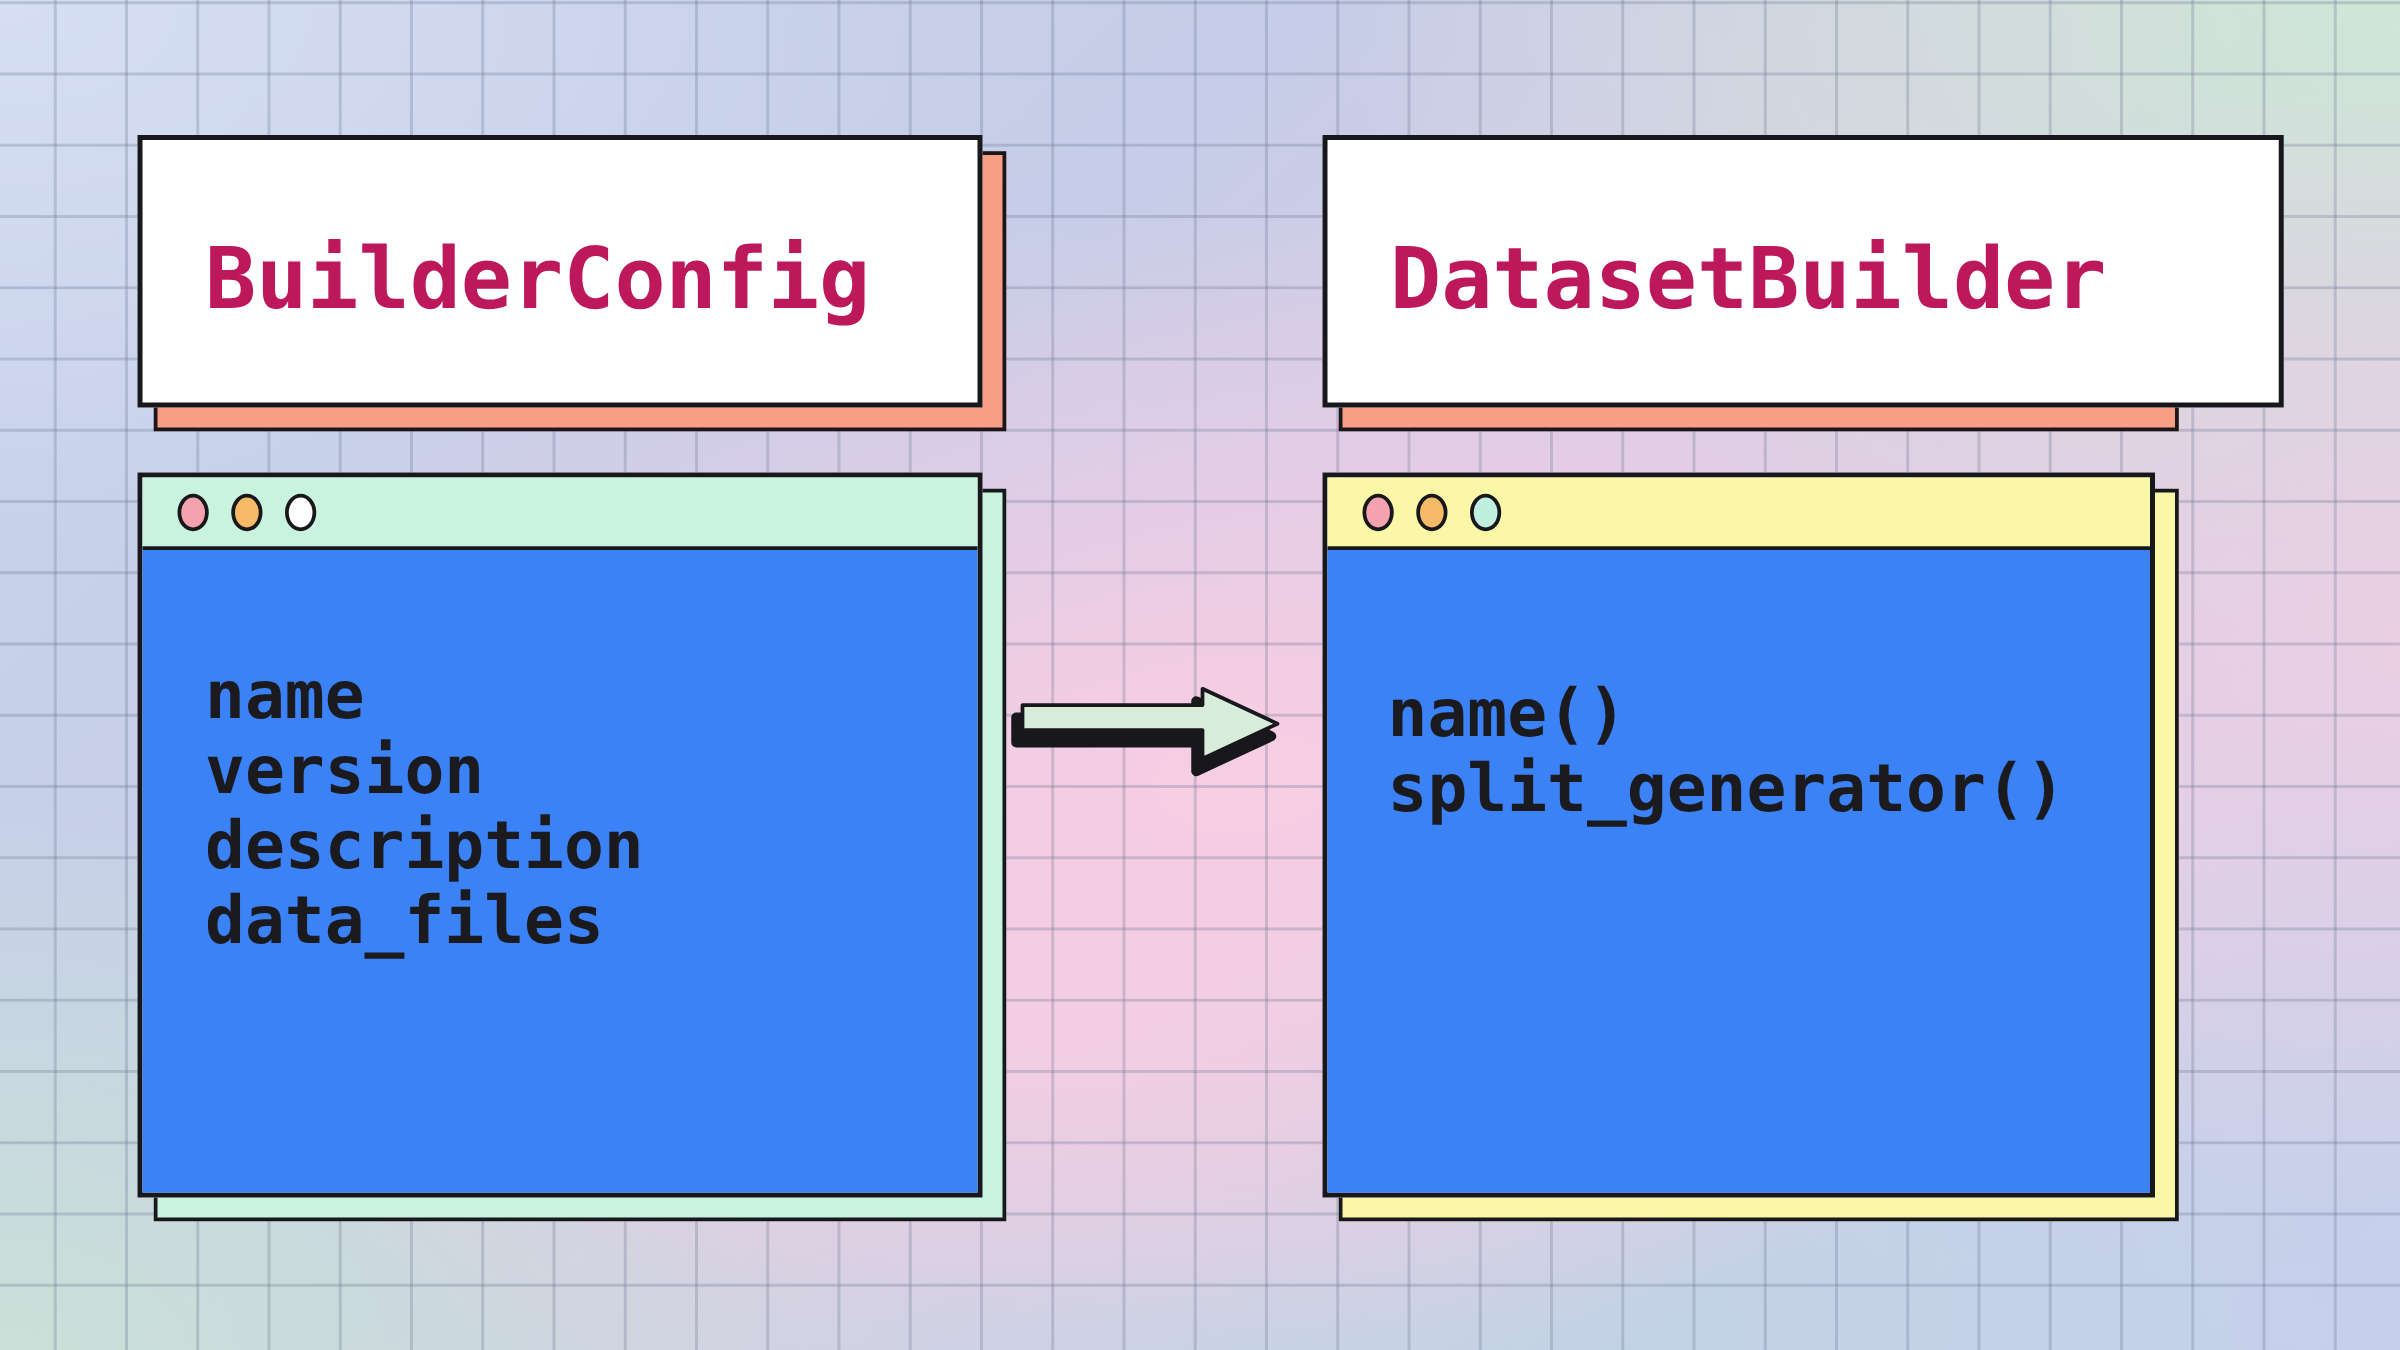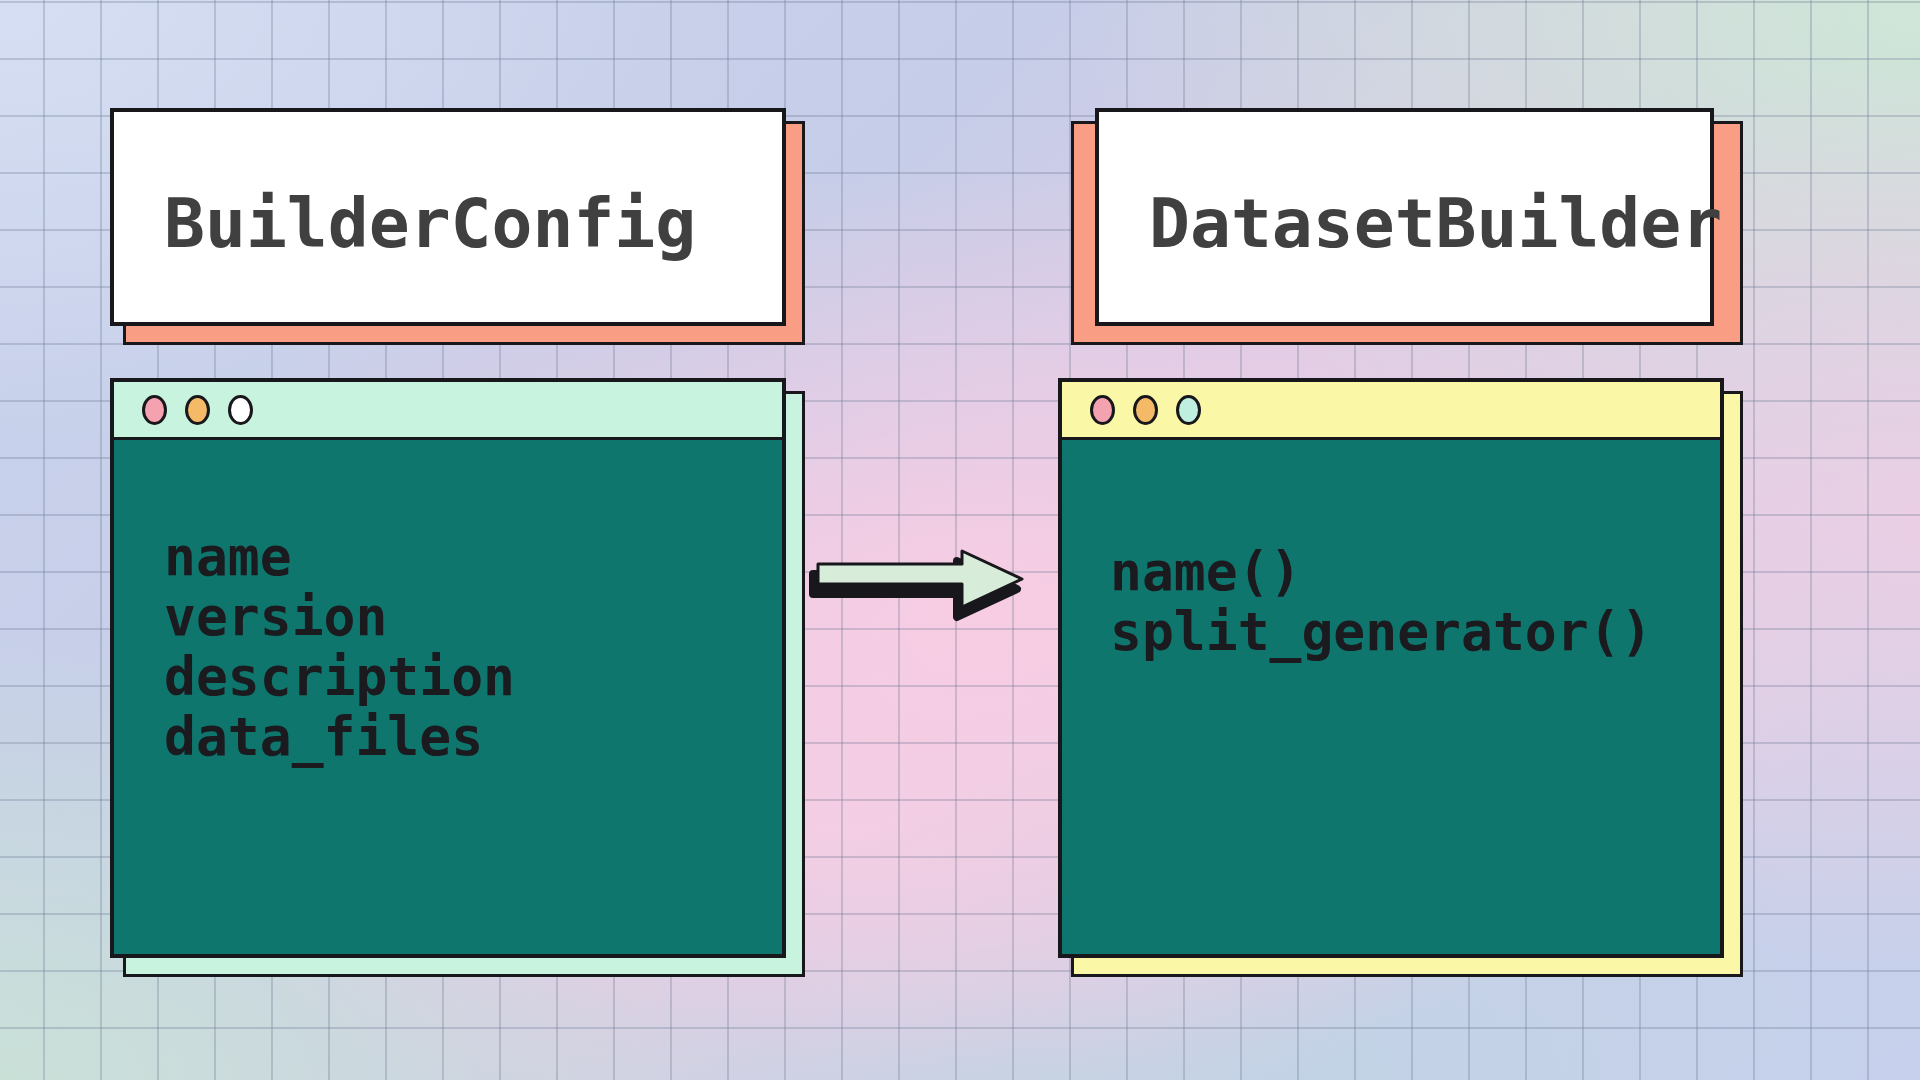--- a/index.html
+++ b/index.html
@@ -29,48 +29,48 @@
       linear-gradient(to bottom, rgba(108,120,146,.30) 0 2px, transparent 2px);
     background-size:57px 57px,57px 57px;
     background-position:43px 0,0 1px;
   }
   
   .shadow{position:absolute;z-index:1;border:3px solid #17171c;}
   .panel{position:absolute;z-index:2;background:#fff;border:4px solid #17171c;box-sizing:border-box;}
   
   .title-card{display:flex;align-items:center;}
   .title-card .title-text{
-    font-weight:800;font-size:68px;color:#404040;
+    font-weight:800;font-size:68px;color:#be185d;
     padding-left:50px;letter-spacing:0px;white-space:nowrap;transform:translateY(6px);
   }
   
   .window{display:flex;flex-direction:column;}
   .window-header{
     height:58px;flex:0 0 58px;border-bottom:3px solid #17171c;
     display:flex;align-items:center;padding-left:28px;gap:18px;box-sizing:border-box;
   }
   .header-mint{background:#c7f3df;}
   .header-yellow{background:#faf8a6;}
   .dot{width:25px;height:30px;border-radius:50%;border:3px solid #17171c;box-sizing:border-box;}
   .dot-pink{background:#f4a2b0;}
   .dot-orange{background:#f4ba68;}
   .dot-white{background:#ffffff;}
   .dot-cyan{background:#bfefde;}
   .window-body{
-    flex:1;background:#0f766e;overflow:visible;white-space:nowrap;
+    flex:1;background:#3b82f6;overflow:visible;white-space:nowrap;
     font-weight:700;color:#1a1a1f;
   }
   .body-lines{font-size:53px;line-height:60px;}
   .left-body{padding:87px 0 0 50px;}
   .right-body{padding:102px 0 0 48px;}
   
   .lt-shadow{left:123px;top:121px;width:676px;height:218px;background:#f99d85;}
   .lt-card  {left:110px;top:108px;width:676px;height:218px;}
   .rt-shadow{left:1071px;top:121px;width:666px;height:218px;background:#f99d85;}
-  .rt-card  {left:1058px;top:108px;width:619px;height:218px;margin-left:37px;}
+  .rt-card  {left:1058px;top:108px;width:769px;height:218px;}
   .lw-shadow{left:123px;top:391px;width:676px;height:580px;background:#c7f3df;}
   .lw-win   {left:110px;top:378px;width:676px;height:580px;}
   .rw-shadow{left:1071px;top:391px;width:666px;height:580px;background:#faf8a6;}
   .rw-win   {left:1058px;top:378px;width:666px;height:580px;}
   .arrow-wrap{position:absolute;left:804px;top:544px;width:236px;height:78px;z-index:2;}
 </style>
 </head>
 <body>
 
 <div class="stage">

